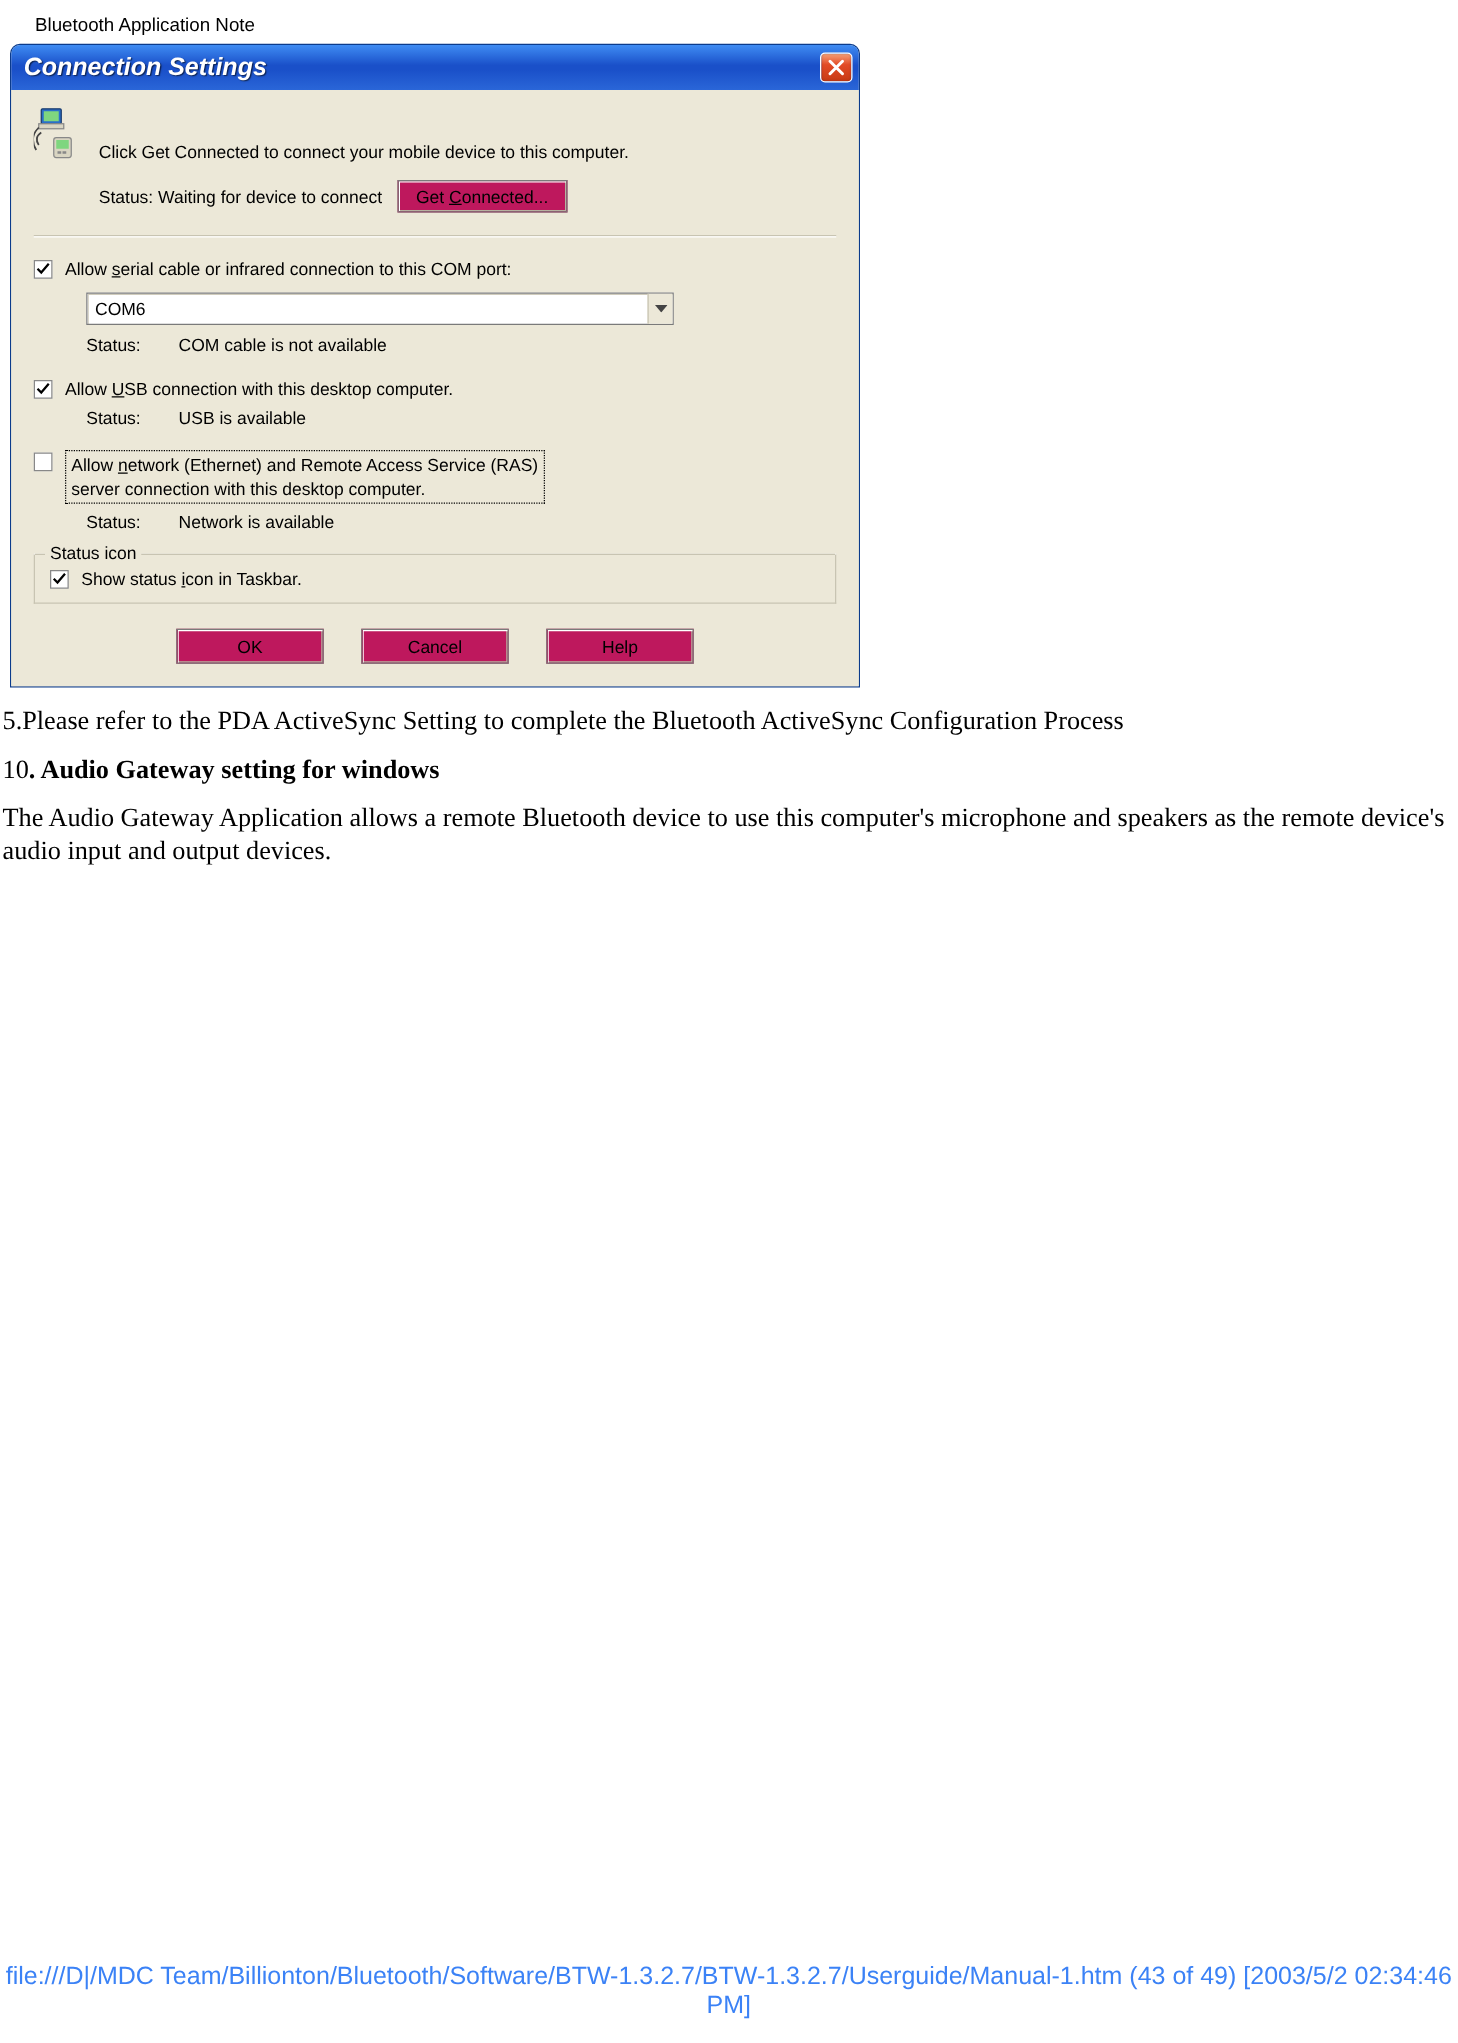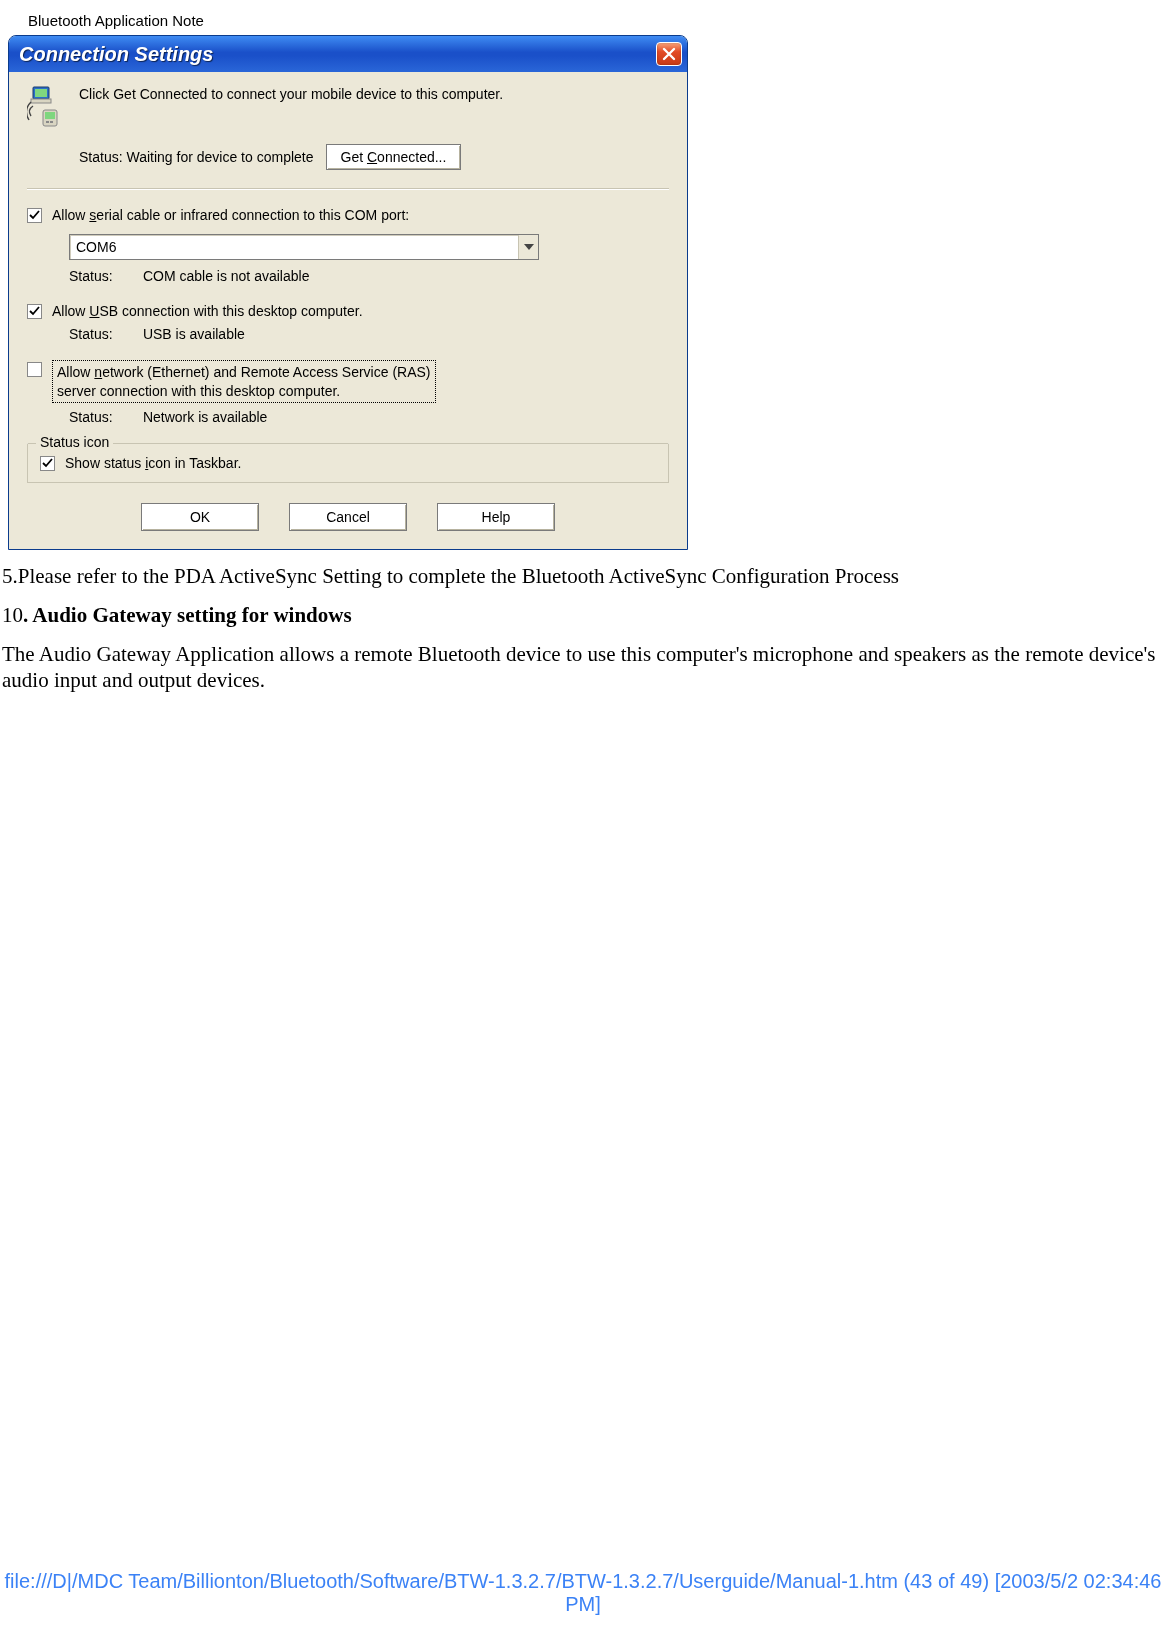--- a/index.html
+++ b/index.html
@@ -64,40 +64,40 @@
   }
   .close-btn svg { width: 14px; height: 14px; }
 
   .dialog-body {
     padding: 14px 18px 18px 18px;
     background: #ece8d8;
   }
 
   .top-row {
     display: flex;
-    align-items: flex-start;
+    align-items: flex-end;
     gap: 14px;
   }
   .conn-icon {
     width: 38px; height: 44px;
     position: relative;
     flex: 0 0 38px;
   }
   .conn-icon svg { width: 38px; height: 44px; }
 
   .intro-text { line-height: 1.25; }
   .status-row {
     display: flex;
     align-items: center;
     gap: 12px;
     margin-top: 14px;
     margin-left: 52px;
   }
   .xp-button {
-    background: #ffffff;
+    background: #be185d;
     border: 1px solid #7a7a7a;
     box-shadow: inset 1px 1px 0 #fff, inset -1px -1px 0 #b6b29f;
     padding: 4px 14px;
     font-family: Tahoma, Arial, sans-serif;
     font-size: 14px;
     min-width: 110px;
     text-align: center;
     cursor: default;
   }
   .status-label { white-space: nowrap; }
@@ -239,21 +239,21 @@
               <rect x="23" y="35" width="3" height="2" fill="#888"></rect>
             <path d="M4 30 Q 0 24 6 20" stroke="#444" stroke-width="1.4" fill="none"></path>
             <path d="M2 34 Q -4 24 4 16" stroke="#444" stroke-width="1.4" fill="none"></path>
           </svg>
         </span>
         <div class="intro-text">Click Get Connected to connect your mobile device to this computer.</div>
       </div>
 
       <div class="status-row">
         <span class="status-label">
-          <span>Status:</span>&nbsp;<span>Waiting for device to complete</span>
+          <span>Status:</span>&nbsp;<span>Waiting for device to connect</span>
         </span>
         <span class="xp-button">
           Get&nbsp;<span class="underline">C</span>onnected...
         </span>
       </div>
 
       <hr class="hr">
 
       <div class="opt-row">
         <span class="xp-check">

